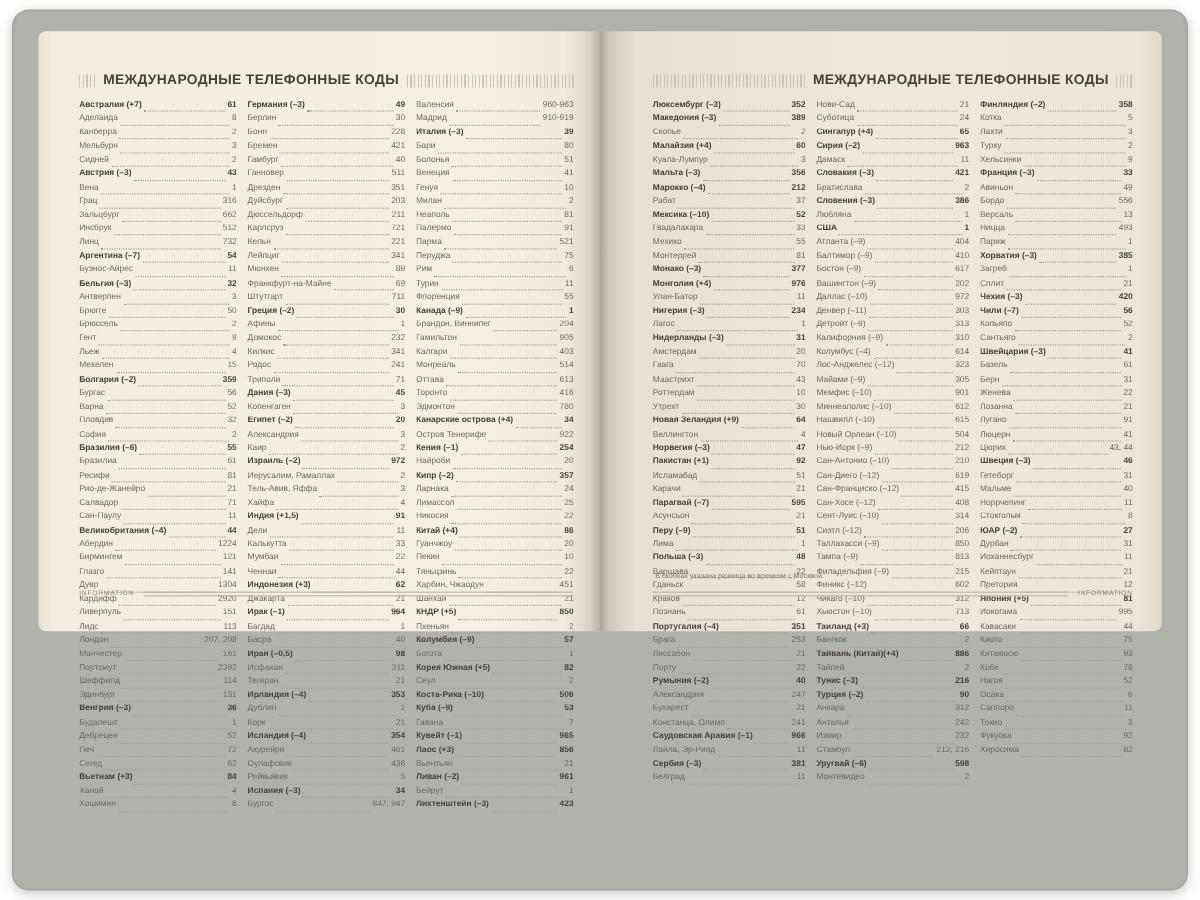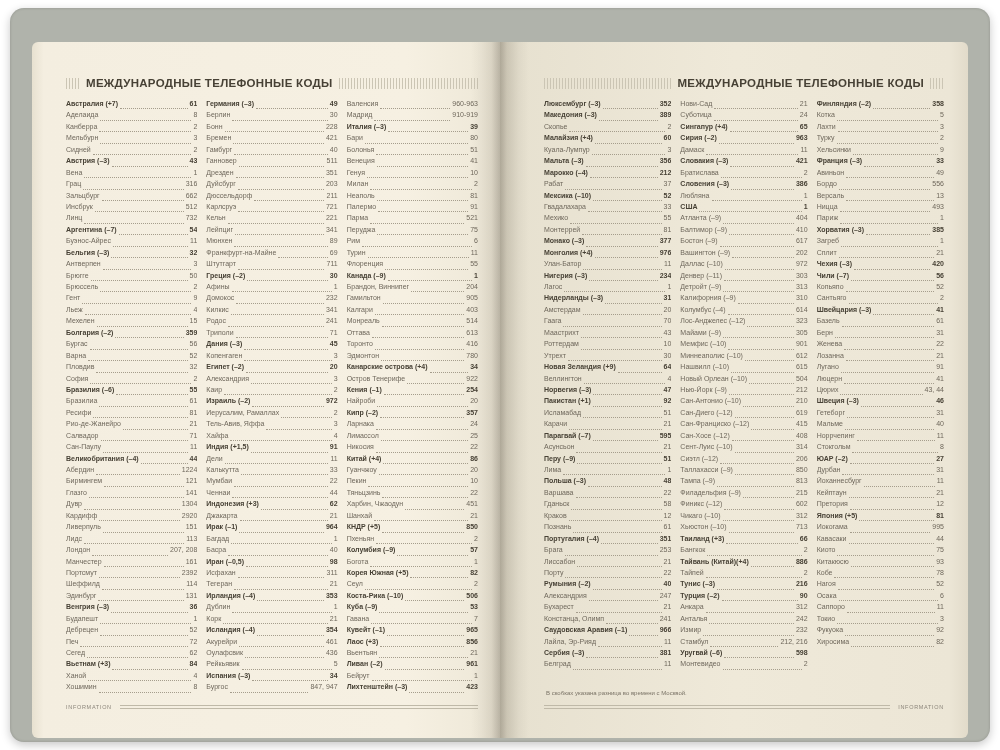--- a/index.html
+++ b/index.html
@@ -5,21 +5,21 @@
   html,body{margin:0;padding:0;}
   body{
     width:1000px;height:750px;position:relative;background:#ffffff;
     font-family:"Liberation Sans",sans-serif;overflow:hidden;
   }
   .notebook{
     position:absolute;left:10px;top:8px;width:980px;height:734px;
     background:#b0b3ab;border-radius:14px;
     box-shadow:0 3px 10px rgba(0,0,0,0.22), inset 0 0 3px rgba(0,0,0,0.18);
   }
-  .spread{position:absolute;left:22px;top:18px;width:936px;height:696px;margin-top:16px;}
+  .spread{position:absolute;left:22px;top:18px;width:936px;height:500px;}
   .page{position:absolute;top:0;bottom:0;width:468px;}
   .page.left{
     left:0;border-radius:6px 0 0 6px;
     background:linear-gradient(90deg,#e7e1d0 0%,#f4eee0 2.5%,#f6f0e2 80%,#efe9d9 96%,#e6dfce 100%);
   }
   .page.right{
     right:0;border-radius:0 6px 6px 0;
     background:linear-gradient(90deg,#d7d0be 0%,#e7e1d0 4%,#efe9d9 50%,#ece6d6 96%,#e2dbca 100%);
   }
   .gutter{

